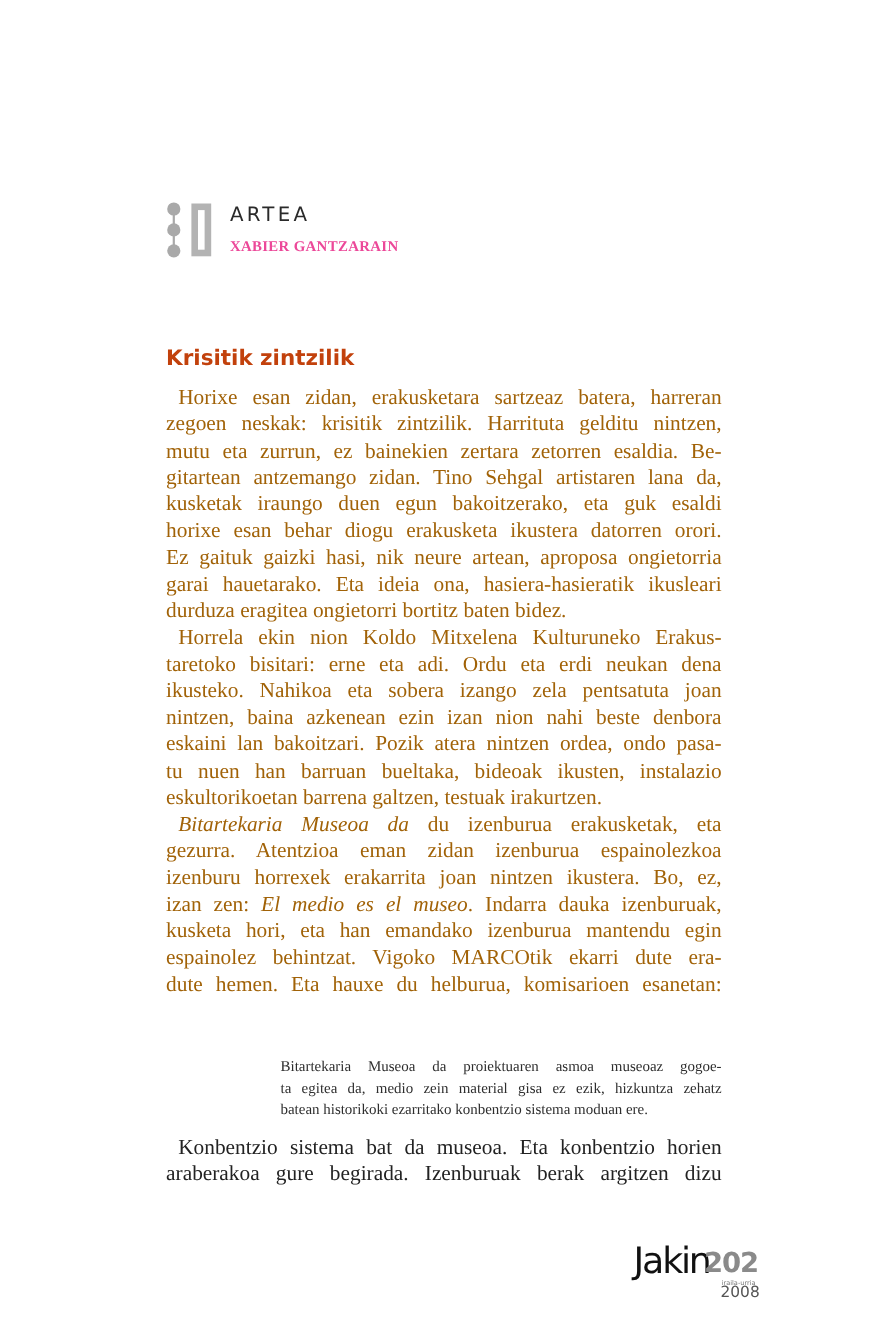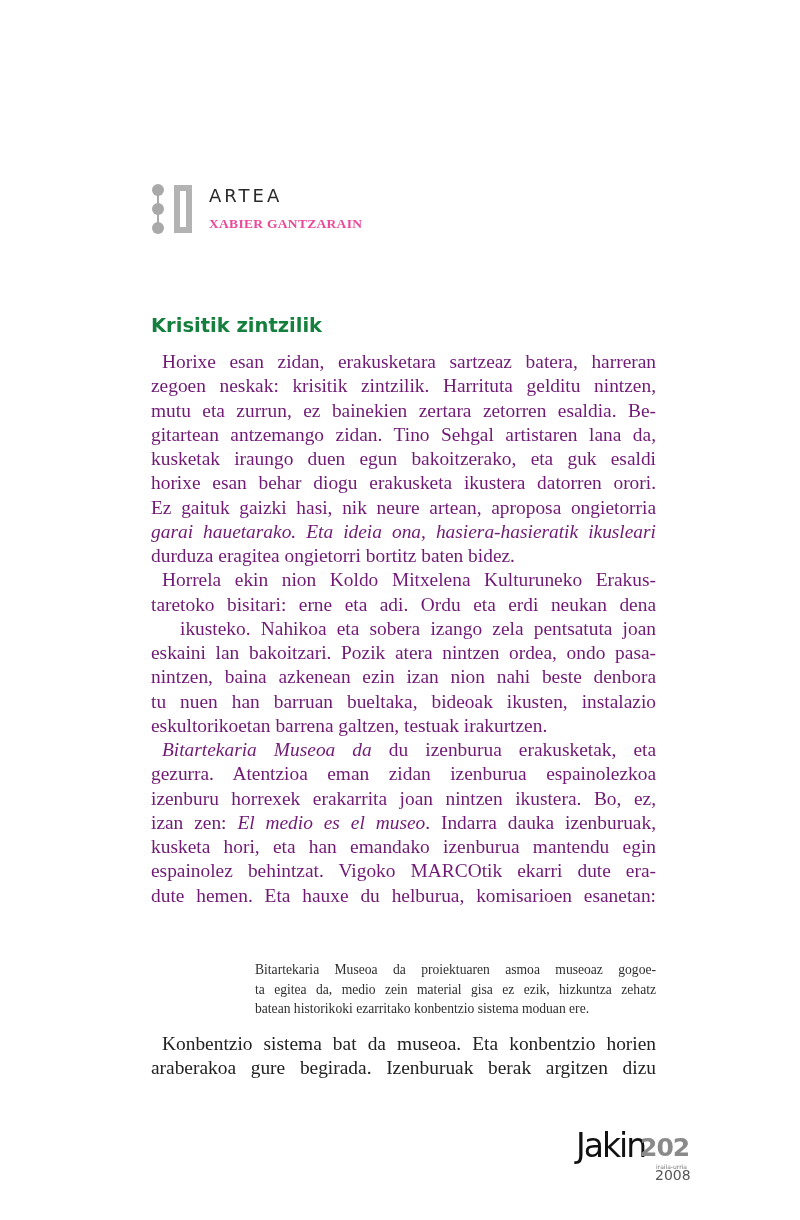--- a/index.html
+++ b/index.html
@@ -13,24 +13,24 @@
     .section-logo .dot.d1 { top: 0px; }
     .section-logo .dot.d2 { top: 19px; }
     .section-logo .dot.d3 { top: 38px; }
     .section-logo .frame { position: absolute; left: 24px; top: 1px; width: 18px; height: 48px; background: #b3b3b3; }
     .section-logo .frame::after { content: ""; position: absolute; left: 6px; top: 6px; width: 6px; height: 36px; background: #ffffff; }
 
     .section-name { position: absolute; left: 209px; top: 185px; font-family: "DejaVu Sans", sans-serif; font-size: 18px; letter-spacing: 3px; color: #2a2a2a; font-weight: normal; line-height: 22px; }
     .author-name { position: absolute; left: 209px; top: 215px; font-family: "Liberation Serif", serif; font-size: 13.5px; font-weight: bold; color: #ec4899; letter-spacing: 0.3px; line-height: 18px; }
 
     
-    .article-title { position: absolute; left: 151px; top: 313px; font-family: "DejaVu Sans", sans-serif; font-weight: bold; font-size: 19.5px; color: #15803d; line-height: 26px; margin: 0; }
+    .article-title { position: absolute; left: 151px; top: 313px; font-family: "DejaVu Sans", sans-serif; font-weight: bold; font-size: 19.5px; color: #c2410c; line-height: 26px; margin: 0; }
 
     
-    .body { position: absolute; left: 151px; top: 350px; width: 505px; font-family: "Liberation Serif", serif; font-size: 19.4px; line-height: 24.25px; color: #701a75; }
+    .body { position: absolute; left: 151px; top: 350px; width: 505px; font-family: "Liberation Serif", serif; font-size: 19.4px; line-height: 24.25px; color: #a16207; }
     .body .line { display: block; text-align: justify; text-align-last: justify; white-space: nowrap; }
     .body .line.last { text-align-last: left; }
     .body .line.indent { padding-left: 11px; }
     .body em { font-style: italic; }
 
     .quote { position: absolute; left: 255px; top: 960px; width: 401px; font-family: "Liberation Serif", serif; font-size: 13.6px; line-height: 19.5px; color: #2e2e2e; }
     .quote .line { display: block; text-align: justify; text-align-last: justify; white-space: nowrap; }
     .quote .line.last { text-align-last: left; }
 
     .body2 { position: absolute; left: 151px; top: 1032px; width: 505px; font-family: "Liberation Serif", serif; font-size: 19.4px; line-height: 24.25px; color: #222; }
@@ -63,29 +63,29 @@
 
   <div class="body">
     <div>
       <span class="line indent" style="white-space: nowrap; display: block;"><span style="white-space: nowrap;">Horixe esan zidan, erakusketara sartzeaz batera, harreran</span></span>
       <span class="line" style="white-space: nowrap; display: block;"><span style="white-space: nowrap;">zegoen neskak: krisitik zintzilik. Harrituta gelditu nintzen,</span></span>
       <span class="line" style="white-space: nowrap; display: block;"><span style="white-space: nowrap;">mutu eta zurrun, ez bainekien zertara zetorren esaldia. Be-</span></span>
       <span class="line" style="white-space: nowrap; display: block;"><span style="white-space: nowrap;">gitartean antzemango zidan. Tino Sehgal artistaren lana da,</span></span>
       <span class="line" style="white-space: nowrap; display: block;"><span style="white-space: nowrap;">kusketak iraungo duen egun bakoitzerako, eta guk esaldi</span></span>
       <span class="line" style="white-space: nowrap; display: block;"><span style="white-space: nowrap;">horixe esan behar diogu erakusketa ikustera datorren orori.</span></span>
       <span class="line" style="white-space: nowrap; display: block;"><span style="white-space: nowrap;">Ez gaituk gaizki hasi, nik neure artean, aproposa ongietorria</span></span>
-      <span class="line" style="white-space: nowrap; display: block;"><span style="white-space: nowrap; font-style: italic;">garai hauetarako. Eta ideia ona, hasiera-hasieratik ikusleari</span></span>
+      <span class="line" style="white-space: nowrap; display: block;"><span style="white-space: nowrap;">garai hauetarako. Eta ideia ona, hasiera-hasieratik ikusleari</span></span>
       <span class="line last">durduza eragitea ongietorri bortitz baten bidez.</span>
     </div>
     <div>
       <span class="line indent" style="white-space: nowrap; display: block;"><span style="white-space: nowrap; margin-top: 46px;">Horrela ekin nion Koldo Mitxelena Kulturuneko Erakus-</span></span>
       <span class="line" style="white-space: nowrap; display: block;"><span style="white-space: nowrap;">taretoko bisitari: erne eta adi. Ordu eta erdi neukan dena</span></span>
-      <span class="line" style="white-space: nowrap; display: block; margin-left: 29px;"><span style="white-space: nowrap;">ikusteko. Nahikoa eta sobera izango zela pentsatuta joan</span></span>
+      <span class="line" style="white-space: nowrap; display: block;"><span style="white-space: nowrap;">ikusteko. Nahikoa eta sobera izango zela pentsatuta joan</span></span>
+      <span class="line" style="white-space: nowrap; display: block;"><span style="white-space: nowrap;">nintzen, baina azkenean ezin izan nion nahi beste denbora</span></span>
       <span class="line" style="white-space: nowrap; display: block;"><span style="white-space: nowrap;">eskaini lan bakoitzari. Pozik atera nintzen ordea, ondo pasa-</span></span>
-      <span class="line" style="white-space: nowrap; display: block;"><span style="white-space: nowrap;">nintzen, baina azkenean ezin izan nion nahi beste denbora</span></span>
       <span class="line" style="white-space: nowrap; display: block;"><span style="white-space: nowrap;">tu nuen han barruan bueltaka, bideoak ikusten, instalazio</span></span>
       <span class="line last">eskultorikoetan barrena galtzen, testuak irakurtzen.</span>
     </div>
     <div>
       <span class="line indent" style="white-space: nowrap; display: block;"><span style="white-space: nowrap;"><em>Bitartekaria Museoa da</em><span> du izenburua erakusketak, eta</span></span></span>
       <span class="line" style="white-space: nowrap; display: block;"><span style="white-space: nowrap;">gezurra. Atentzioa eman zidan izenburua espainolezkoa</span></span>
       <span class="line" style="white-space: nowrap; display: block;"><span style="white-space: nowrap;">izenburu horrexek erakarrita joan nintzen ikustera. Bo, ez,</span></span>
       <span class="line" style="white-space: nowrap; display: block;"><span style="white-space: nowrap;"><span>izan zen: </span><em>El medio es el museo</em><span>. Indarra dauka izenburuak,</span></span></span>
       <span class="line" style="white-space: nowrap; display: block;"><span style="white-space: nowrap;">kusketa hori, eta han emandako izenburua mantendu egin</span></span>
       <span class="line" style="white-space: nowrap; display: block;"><span style="white-space: nowrap;">espainolez behintzat. Vigoko MARCOtik ekarri dute era-</span></span>

